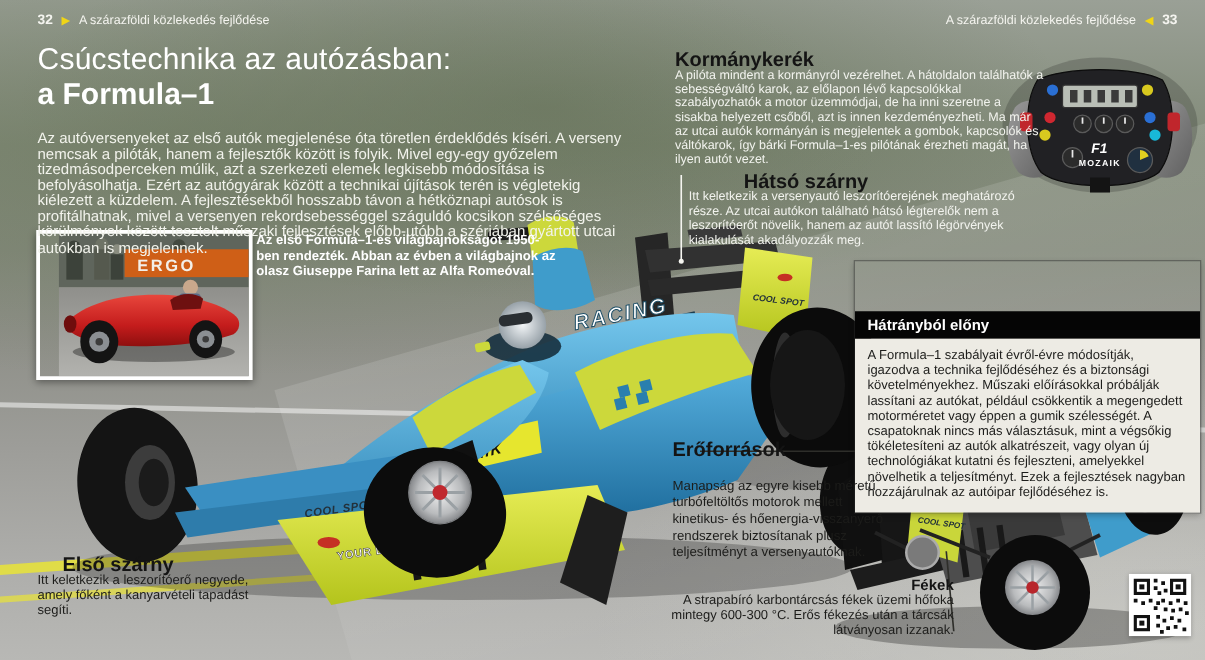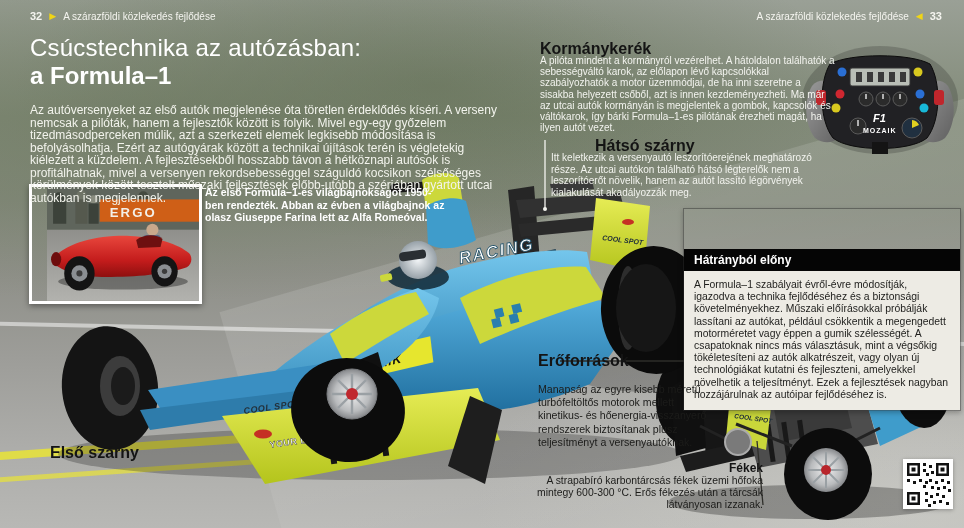--- a/index.html
+++ b/index.html
@@ -361,20 +361,21 @@
 
   <div class="abs c-title" id="ef-title">Erőforrások</div>
   <div class="abs c-body dark" id="ef-body">Manapság az egyre kisebb méretű turbófeltöltős motorok mellett kinetikus- és hőenergia-visszanyerő rendszerek biztosítanak plusz teljesítményt a versenyautóknak.</div>
 
   <div class="abs" id="fk">
     <div class="c-title">Fékek</div>
     <div class="c-body dark">A strapabíró karbontárcsás fékek üzemi hőfoka mintegy 600-300 °C. Erős fékezés után a tárcsák látványosan izzanak.</div>
   </div>
 
   <div class="abs c-title" id="es-title">Első szárny</div>
+  <div class="abs c-body dark" id="es-body">Itt keletkezik a leszorítóerő negyede, amely főként a kanyarvételi tapadást segíti.</div>
 
   <svg class="abs" id="leaders" width="964" height="528">
     <polyline points="545,140 545,209" fill="none" stroke="#f5f5f0" stroke-width="1.3"></polyline>
     <circle cx="545" cy="209" r="2" fill="#f5f5f0"></circle>
     <polyline points="560,361 701,361 783,406" fill="none" stroke="#2e2e2a" stroke-width="1.3"></polyline>
     <polyline points="757,441 763,505" fill="none" stroke="#2e2e2a" stroke-width="1.3"></polyline>
   </svg>
 
   <svg class="abs" id="qr" width="50" height="50" viewBox="0 0 50 50">
     <rect width="50" height="50" fill="#fff"></rect>

